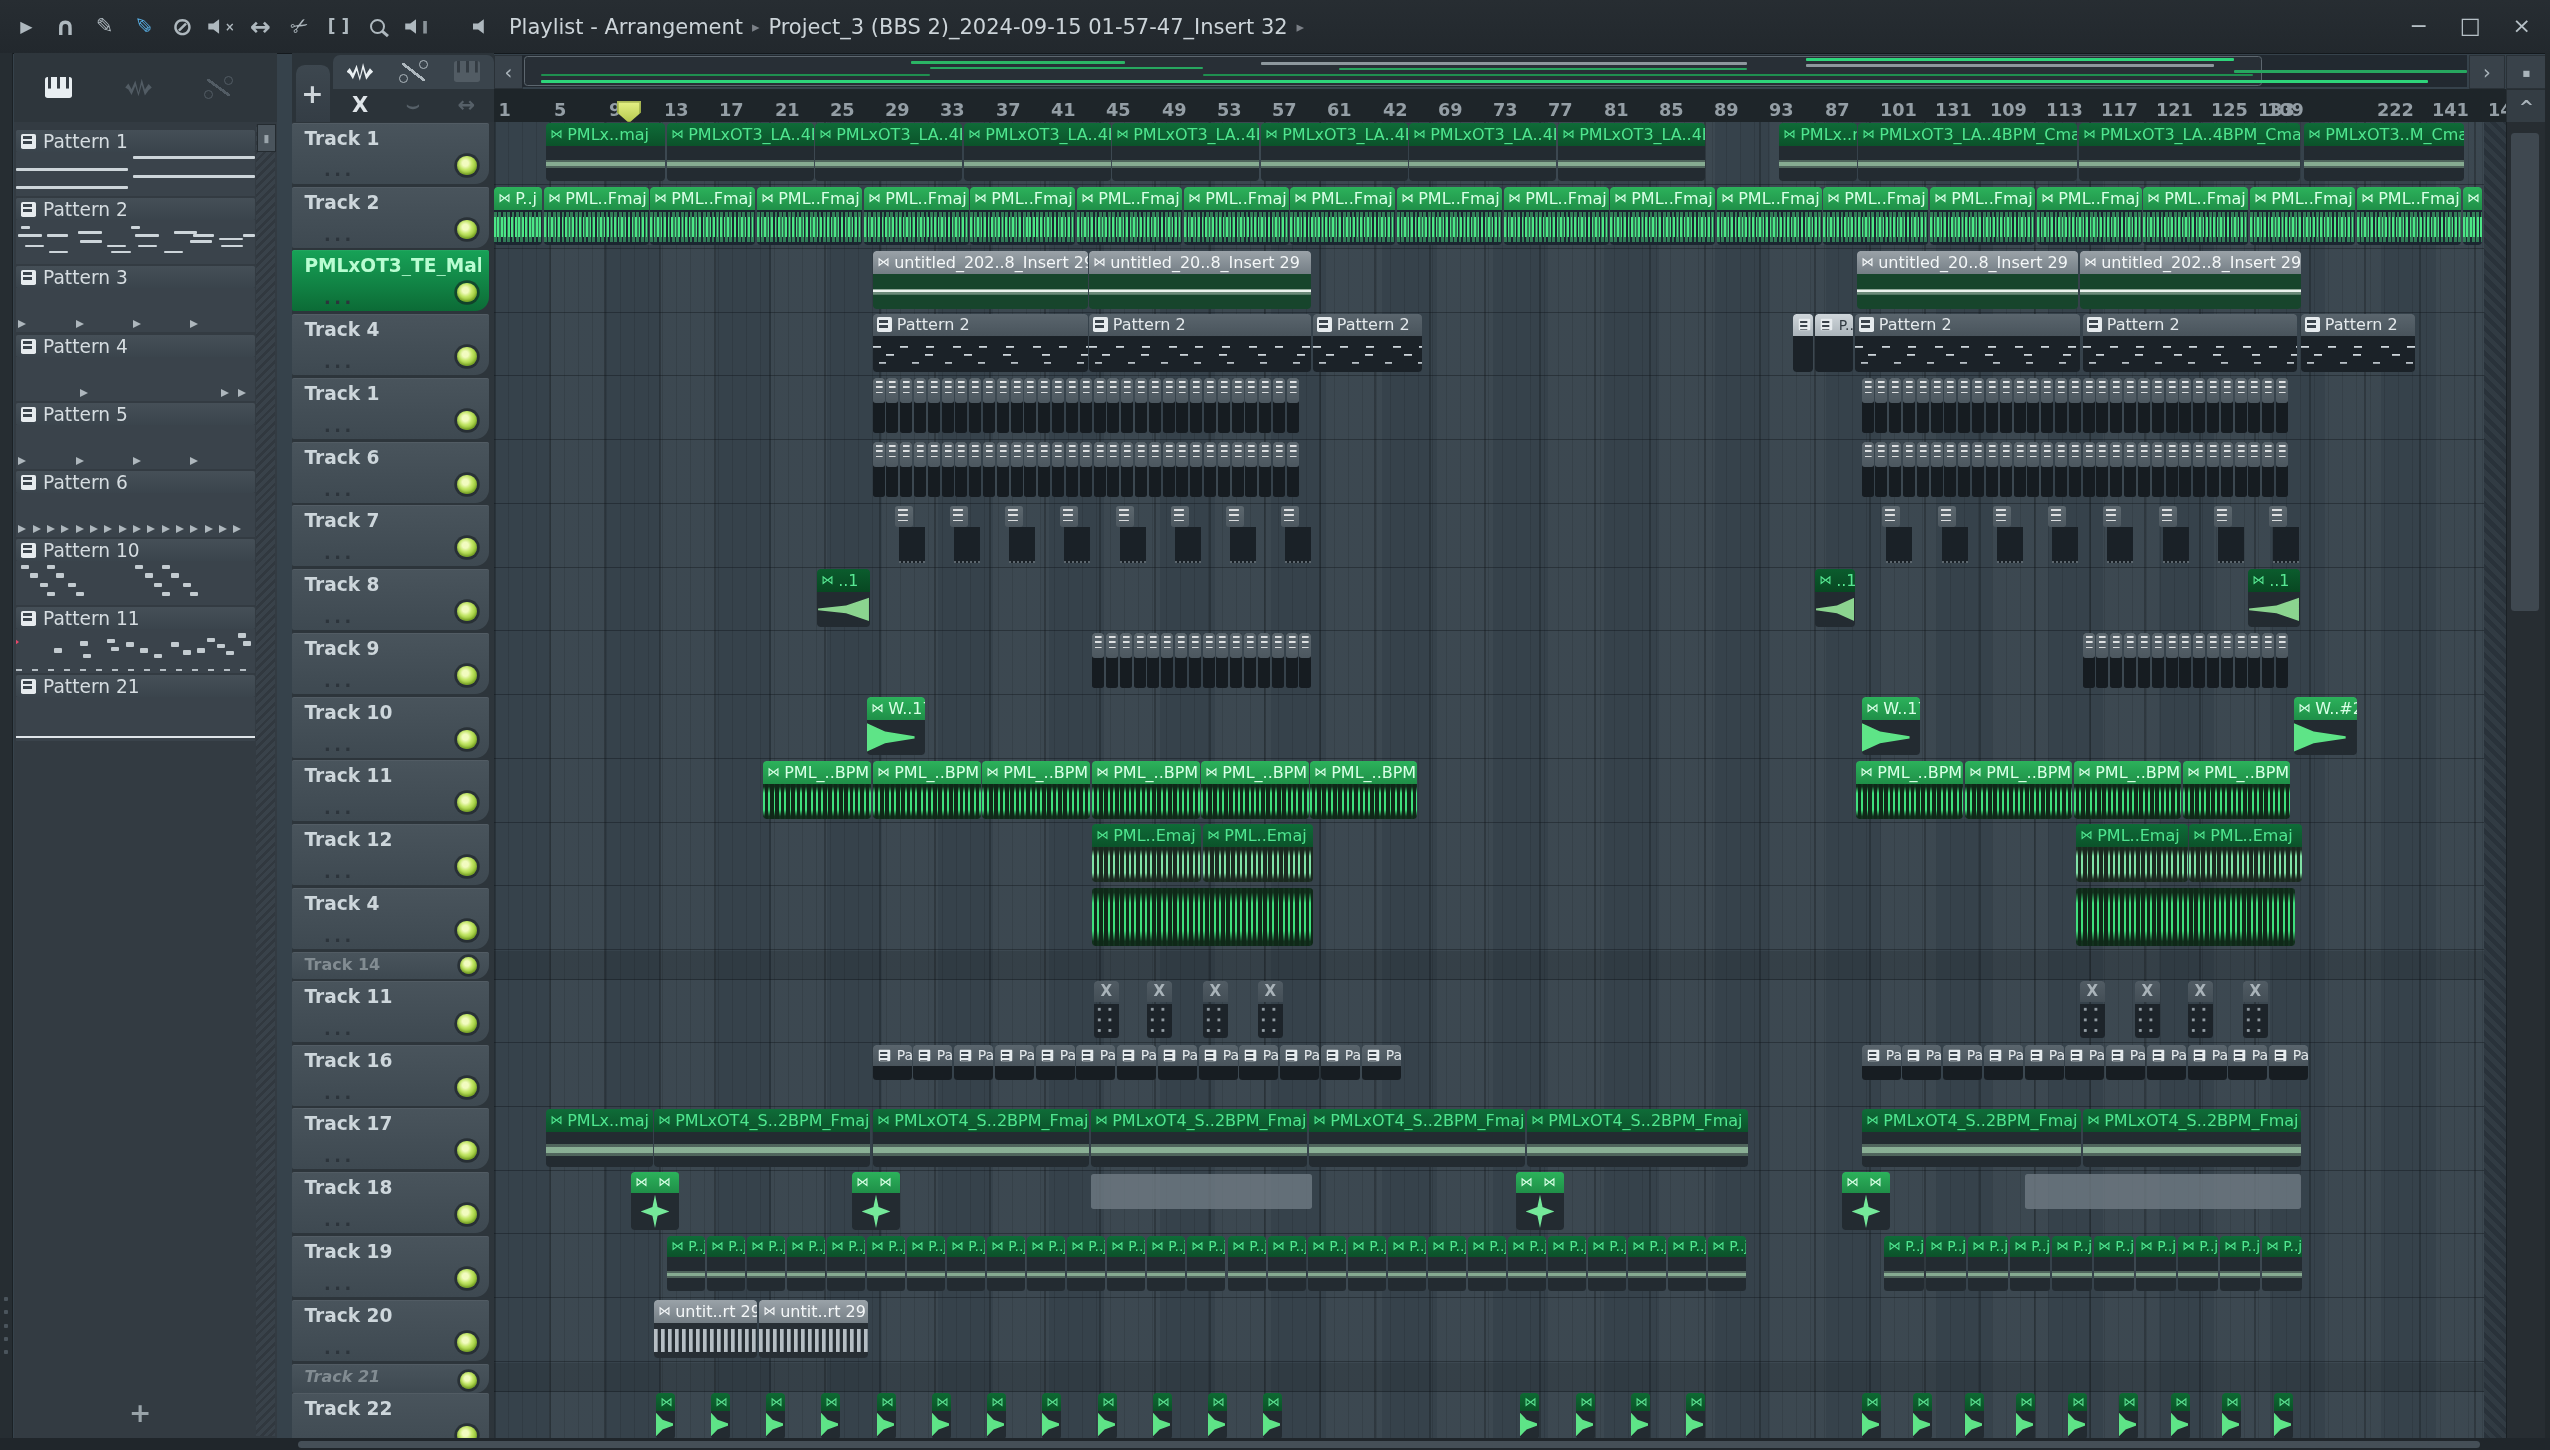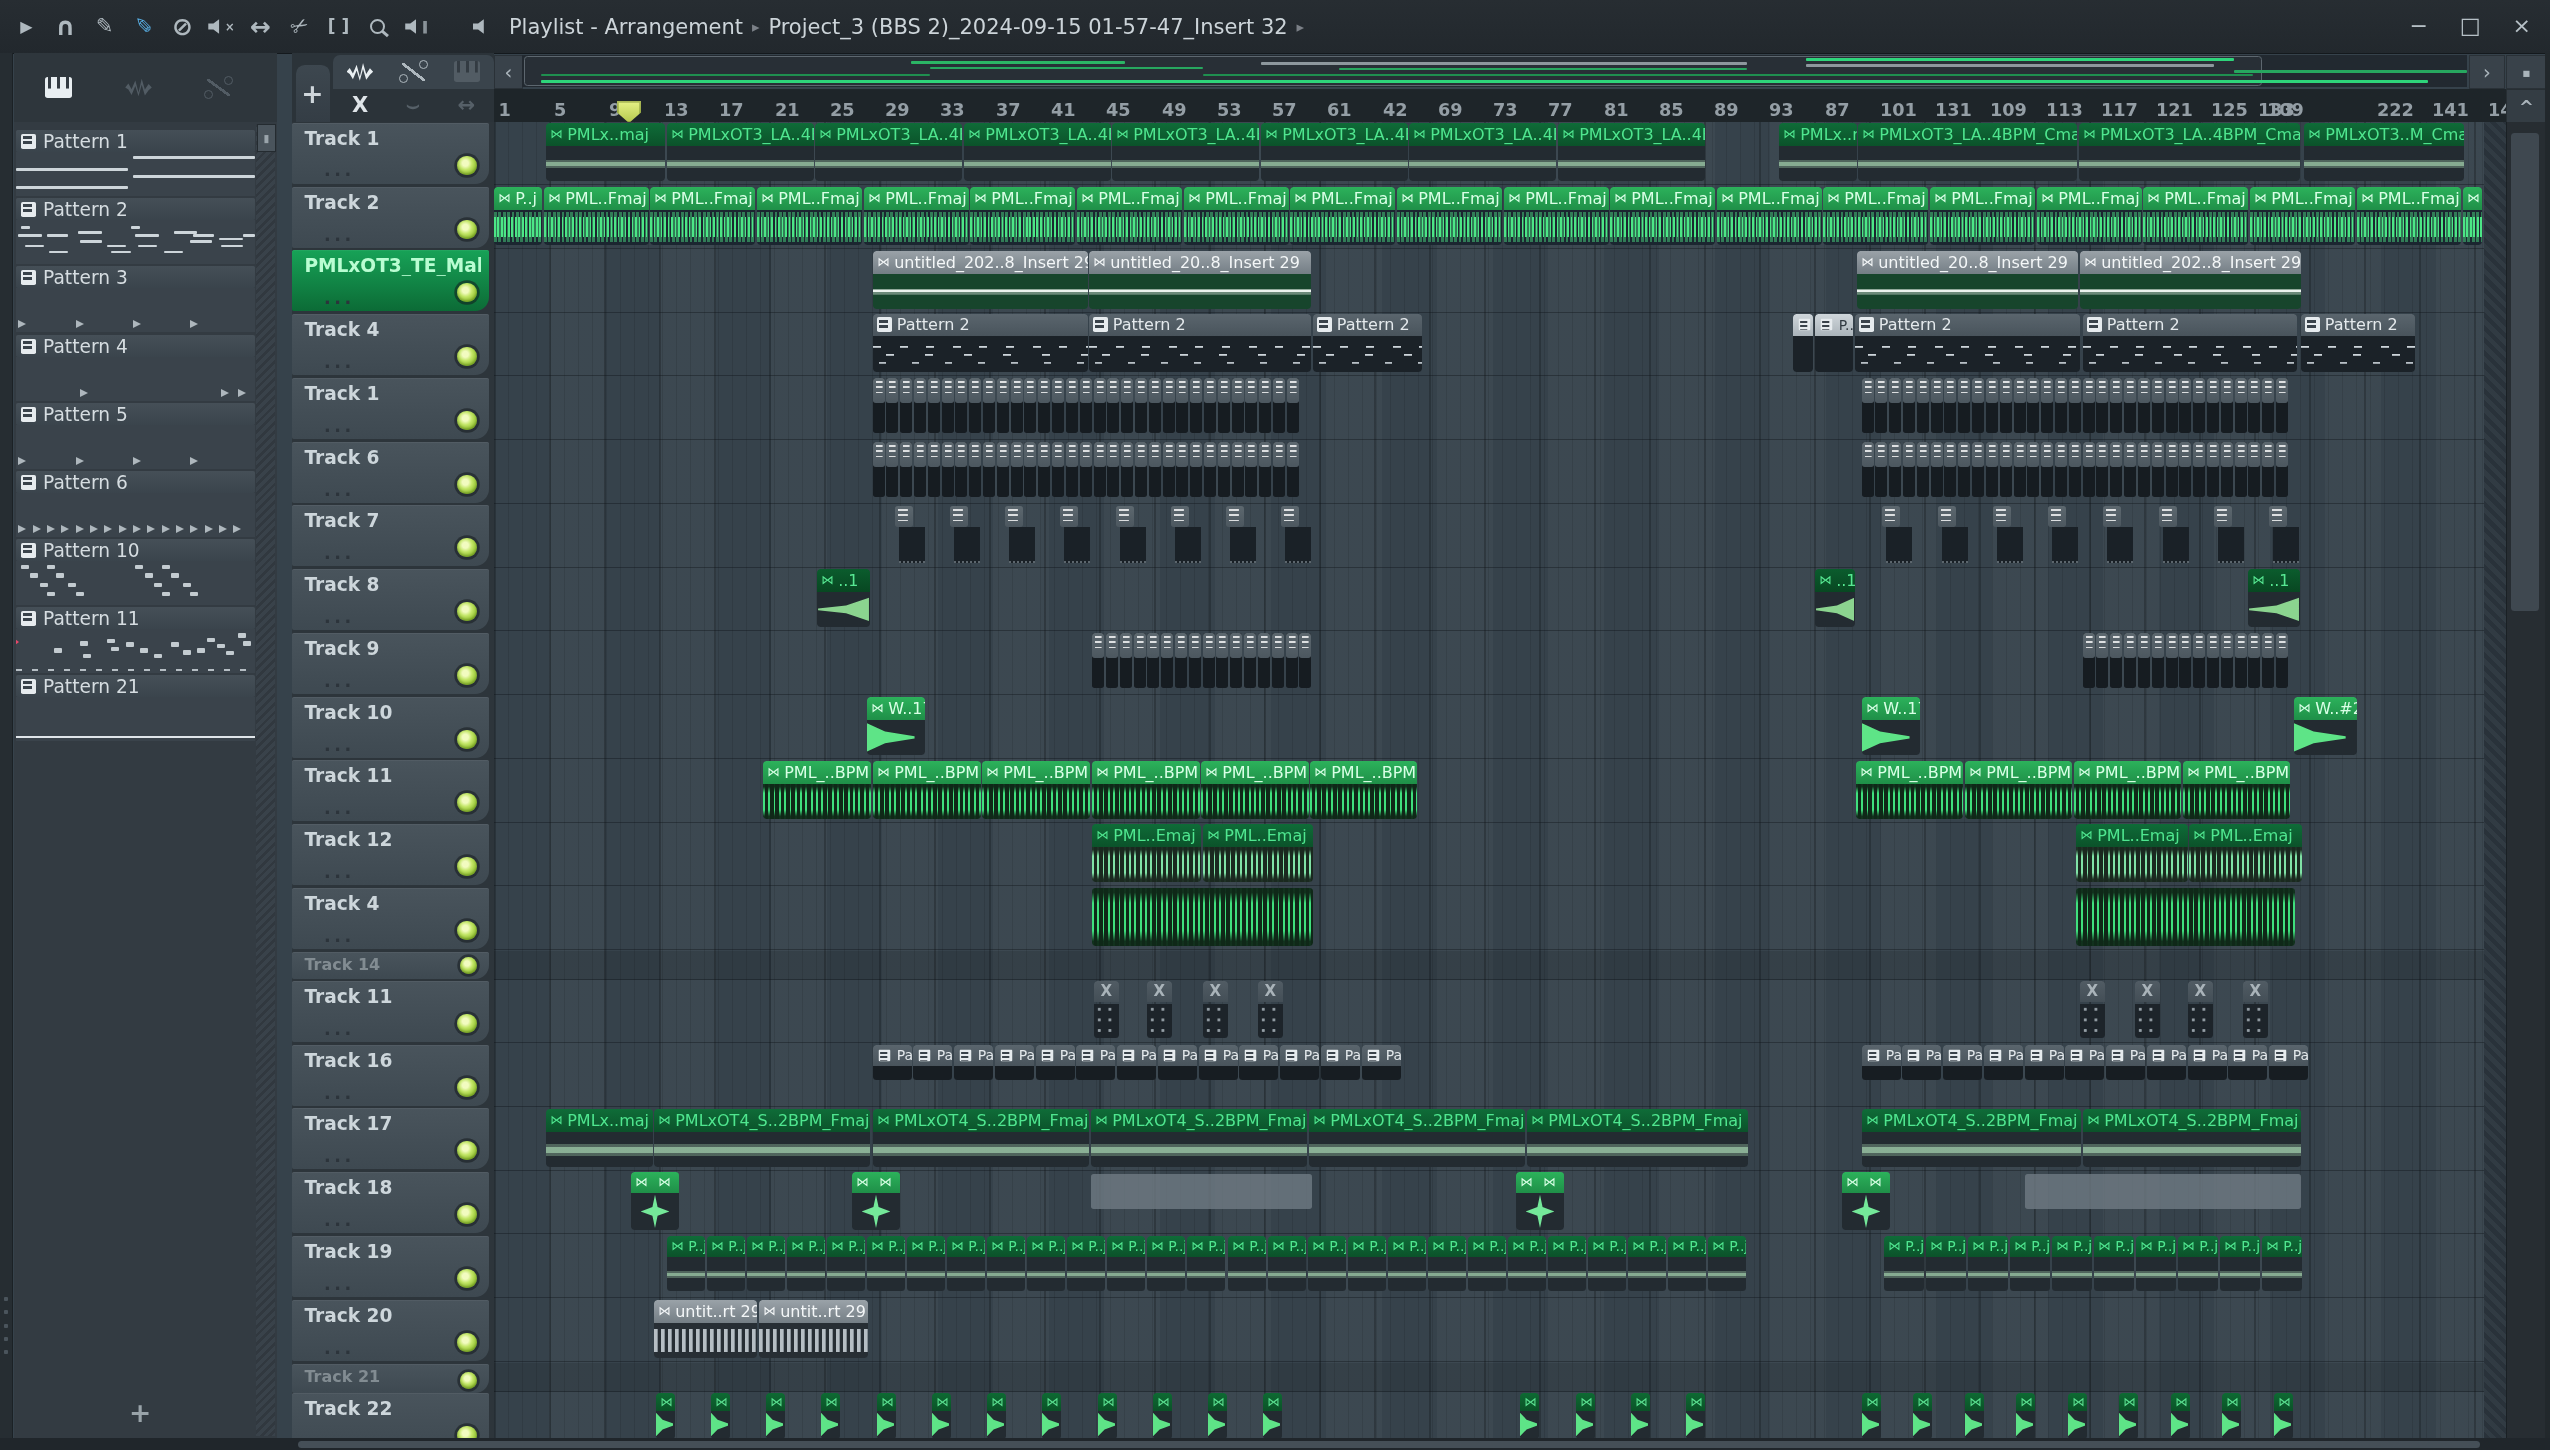--- a/index.html
+++ b/index.html
@@ -580,21 +580,21 @@
       <div class="ttile" style="top: 1114px; height: 61px;">
         <span class="tname">Track 19</span>
         <span class="tdots">...</span>
         <div class="led"></div>
       </div>
       <div class="ttile" style="top: 1178px; height: 61px;">
         <span class="tname">Track 20</span>
         <span class="tdots">...</span>
         <div class="led"></div>
       </div>
-      <div class="ttile" style="top: 1242px; height: 29px;">
+      <div class="ttile" style="top: 1242px; height: 29px; font-style: italic;">
         <span class="tname dimname" style="font-size: 16px; top: 2.7px;">Track 21</span>
         <div class="led small"></div>
       </div>
       <div class="ttile" style="top: 1271px; height: 61px;">
         <span class="tname">Track 22</span>
         <span class="tdots">...</span>
         <div class="led"></div>
       </div>
     </div>
 

